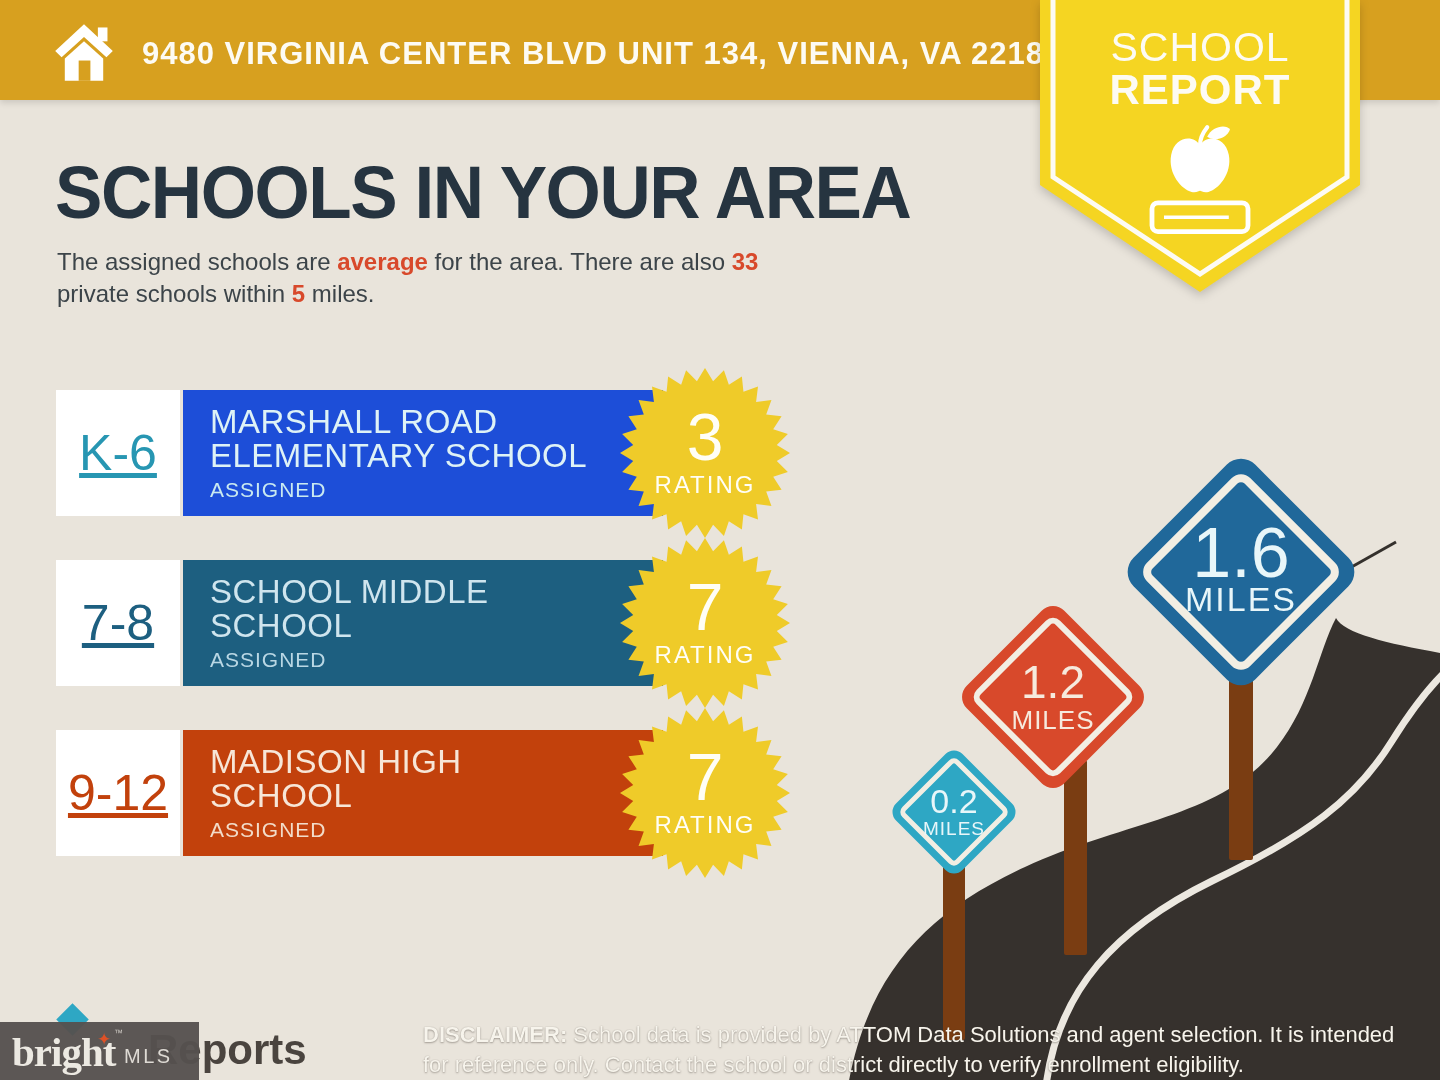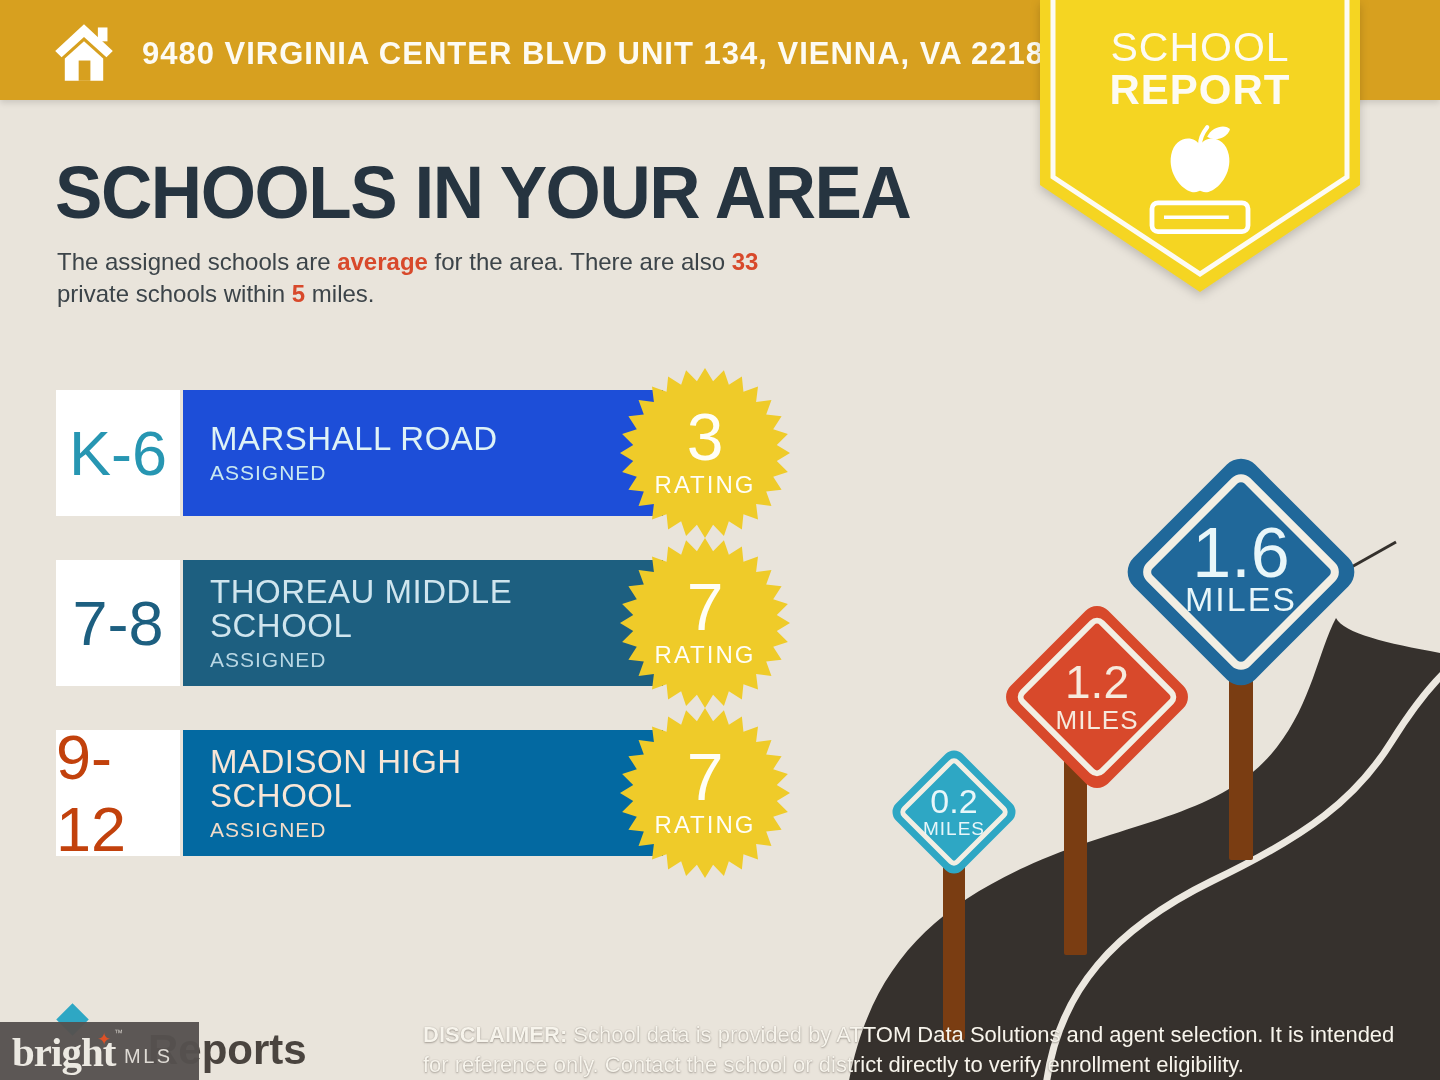--- a/index.html
+++ b/index.html
@@ -38,31 +38,31 @@
     color:#3C4449; font-size:24px; line-height:32px; font-weight:400;
   }
   .subtitle .hl{ color:#D8492B; font-weight:700; }
   
   .school-row{ position:absolute; left:56px; width:607px; height:126px; }
   .row-0{ top:390px; } .row-1{ top:560px; } .row-2{ top:730px; }
   .grade-box{
     position:absolute; left:0; top:0; width:124px; height:126px; background:#FFFFFF;
     display:flex; align-items:center; justify-content:center;
   }
-  .grade{ font-size:63px; font-weight:400; }
+  .grade{ font-size:50px; font-weight:400;text-decoration:underline; }
   .row-teal .grade{ color:#2796B2; }
   .row-navy .grade{ color:#1D5F80; }
   .row-red  .grade{ color:#c2410c; }
   .row-bar{
     position:absolute; left:127px; top:0; width:480px; height:126px;
     display:flex; flex-direction:column; justify-content:center; padding-left:27px; box-sizing:border-box;
   }
   .row-teal .row-bar{ background:#1d4ed8; }
   .row-navy .row-bar{ background:#1D5F80; }
-  .row-red  .row-bar{ background:#0369a1; }
+  .row-red  .row-bar{ background:#c2410c; }
   .bar-name{ font-size:33px; line-height:34px; letter-spacing:0.5px; font-weight:400; }
   .bar-name span{ display:block; }
   .row-teal .bar-name{ color:#DEF2F6; }
   .row-navy .bar-name{ color:#CFE5EE; }
   .row-red  .bar-name{ color:#F7E6D7; }
   .bar-assigned{ font-size:21px; letter-spacing:1px; margin-top:5px; font-weight:400; }
   .row-teal .bar-assigned{ color:#C9E9F0; }
   .row-navy .bar-assigned{ color:#B9D7E4; }
   .row-red  .bar-assigned{ color:#F2DCC9; }
   
@@ -75,21 +75,21 @@
   .star-num{ font-size:66px; line-height:60px; font-weight:400; }
   .star-label{ font-size:24px; letter-spacing:2px; margin-top:4px; }
   
   .road-svg{ position:absolute; left:0; top:0; z-index:1; pointer-events:none; }
   .sign-post{ position:absolute; background:#7A3D12; border-radius:2px; z-index:2; }
   .post-near{ left:943px; top:860px; width:22px; height:180px; }
   .post-mid { left:1064px; top:760px; width:23px; height:195px; }
   .post-far { left:1229px; top:650px; width:24px; height:210px; }
   .road-sign{ position:absolute; z-index:3; }
   .sign-near{ left:907px;  top:765px; width:94px;  height:94px; }
-  .sign-mid { left:1028px; top:628px; width:138px; height:138px; }
+  .sign-mid { left:984px; top:628px; width:138px; height:138px; }
   .sign-far { left:1155px; top:486px; width:172px; height:172px; }
   .sign-face{ position:absolute; inset:0; transform:rotate(45deg); }
   .sign-near .sign-face{ border-radius:12px; }
   .sign-mid  .sign-face{ border-radius:16px; }
   .sign-far  .sign-face{ border-radius:20px; }
   .sign-teal .sign-face{ background:#2EA7C4; }
   .sign-red  .sign-face{ background:#D8492B; }
   .sign-blue .sign-face{ background:#20689A; }
   .sign-face::after{
     content:""; position:absolute; border:6px solid #F2EEE3; border-radius:8px;
@@ -201,41 +201,42 @@
   <h1 class="page-title">SCHOOLS IN YOUR AREA</h1>
   <p class="subtitle"><span>The assigned schools are </span><span class="hl">average</span><span> for the area. There are also </span><span class="hl">33</span><br><span>private schools within </span><span class="hl">5</span><span> miles.</span></p>
 
   <div class="school-row row-0 row-teal">
     <div class="grade-box">
       <div class="grade">K-6</div>
     </div>
     <div class="row-bar">
       <div class="bar-name">
         <span>MARSHALL ROAD</span>
+        <span>ELEMENTARY SCHOOL</span>
       </div>
       <div class="bar-assigned">ASSIGNED</div>
     </div>
     <div class="starburst">
       <svg viewBox="0 0 100 100">
           <polygon fill="#EFCB29" points="50.00,0.00 54.76,7.77 61.13,1.25 64.04,9.88 71.69,4.95 72.61,14.01 81.17,10.91 80.05,19.95 89.09,18.83 85.99,27.39 95.05,28.31 90.12,35.96 98.75,38.87 92.23,45.24 100.00,50.00 92.23,54.76 98.75,61.13 90.12,64.04 95.05,71.69 85.99,72.61 89.09,81.17 80.05,80.05 81.17,89.09 72.61,85.99 71.69,95.05 64.04,90.12 61.13,98.75 54.76,92.23 50.00,100.00 45.24,92.23 38.87,98.75 35.96,90.12 28.31,95.05 27.39,85.99 18.83,89.09 19.95,80.05 10.91,81.17 14.01,72.61 4.95,71.69 9.88,64.04 1.25,61.13 7.77,54.76 0.00,50.00 7.77,45.24 1.25,38.87 9.88,35.96 4.95,28.31 14.01,27.39 10.91,18.83 19.95,19.95 18.83,10.91 27.39,14.01 28.31,4.95 35.96,9.88 38.87,1.25 45.24,7.77"></polygon>
         </svg>
       <div class="star-text">
         <div class="star-num">3</div>
         <div class="star-label">RATING</div>
       </div>
     </div>
   </div>
 
   <div class="school-row row-1 row-navy">
     <div class="grade-box">
       <div class="grade">7-8</div>
     </div>
     <div class="row-bar">
       <div class="bar-name">
-        <span>THOREAU MIDDLE</span>
+        <span>SCHOOL MIDDLE</span>
         <span>SCHOOL</span>
       </div>
       <div class="bar-assigned">ASSIGNED</div>
     </div>
     <div class="starburst">
       <svg viewBox="0 0 100 100">
           <polygon fill="#EFCB29" points="50.00,0.00 54.76,7.77 61.13,1.25 64.04,9.88 71.69,4.95 72.61,14.01 81.17,10.91 80.05,19.95 89.09,18.83 85.99,27.39 95.05,28.31 90.12,35.96 98.75,38.87 92.23,45.24 100.00,50.00 92.23,54.76 98.75,61.13 90.12,64.04 95.05,71.69 85.99,72.61 89.09,81.17 80.05,80.05 81.17,89.09 72.61,85.99 71.69,95.05 64.04,90.12 61.13,98.75 54.76,92.23 50.00,100.00 45.24,92.23 38.87,98.75 35.96,90.12 28.31,95.05 27.39,85.99 18.83,89.09 19.95,80.05 10.91,81.17 14.01,72.61 4.95,71.69 9.88,64.04 1.25,61.13 7.77,54.76 0.00,50.00 7.77,45.24 1.25,38.87 9.88,35.96 4.95,28.31 14.01,27.39 10.91,18.83 19.95,19.95 18.83,10.91 27.39,14.01 28.31,4.95 35.96,9.88 38.87,1.25 45.24,7.77"></polygon>
         </svg>
       <div class="star-text">
         <div class="star-num">7</div>

